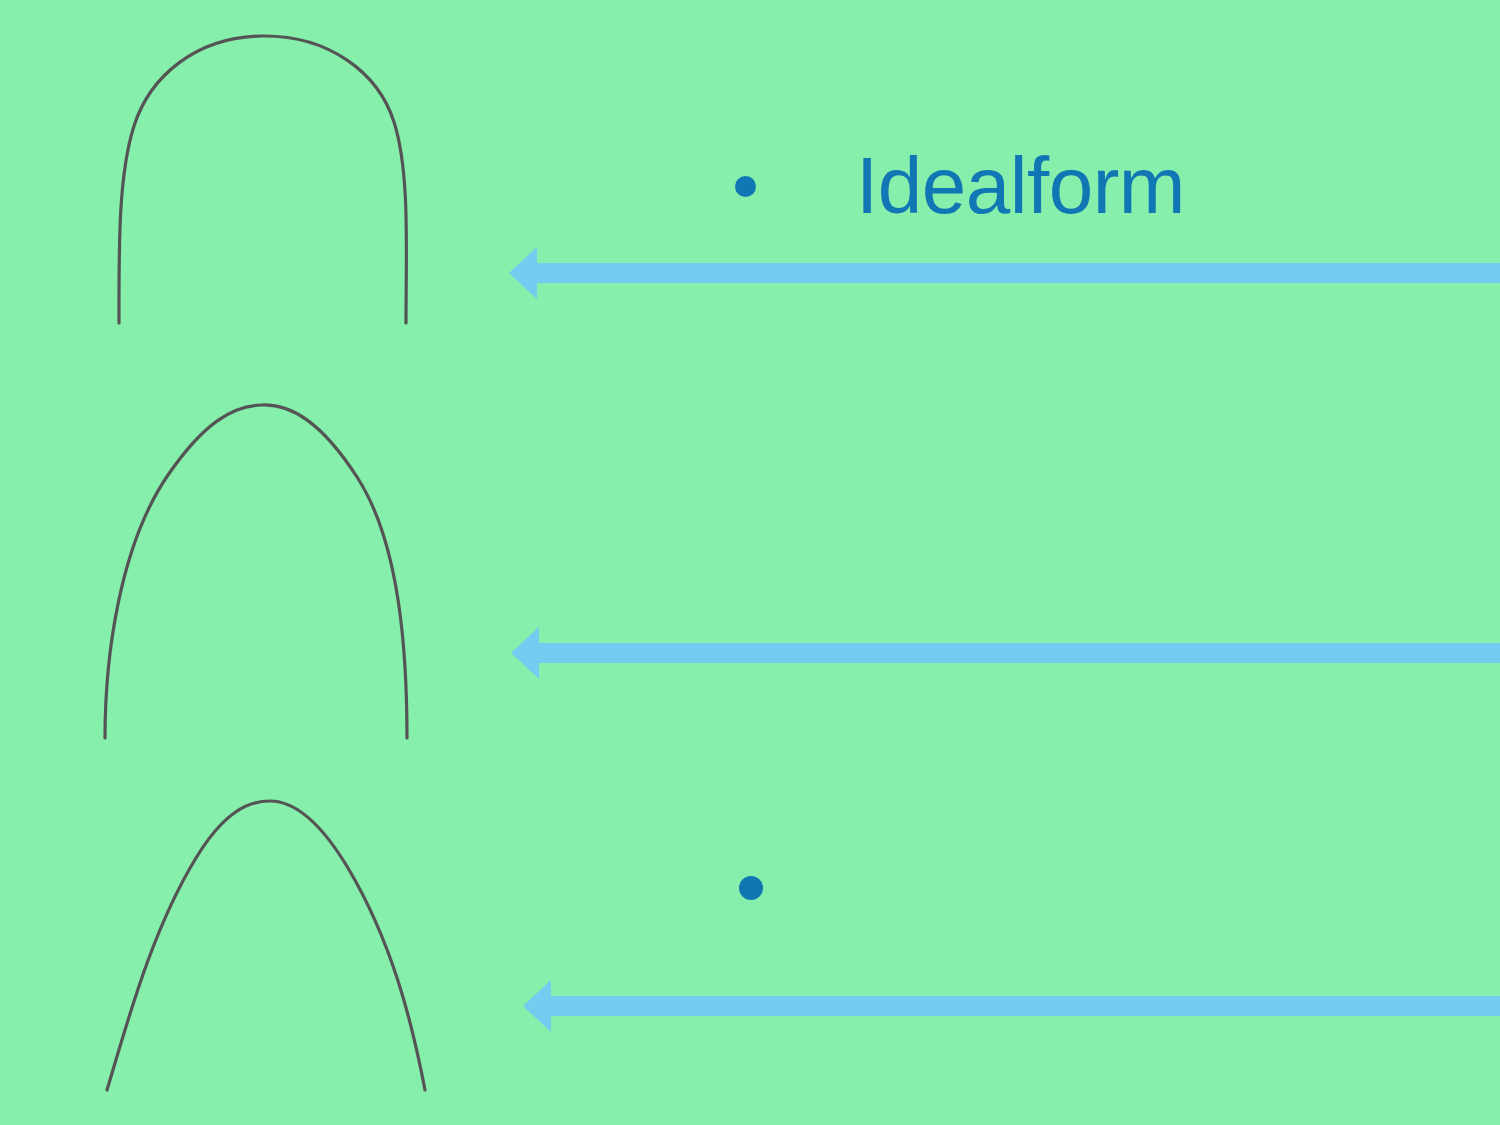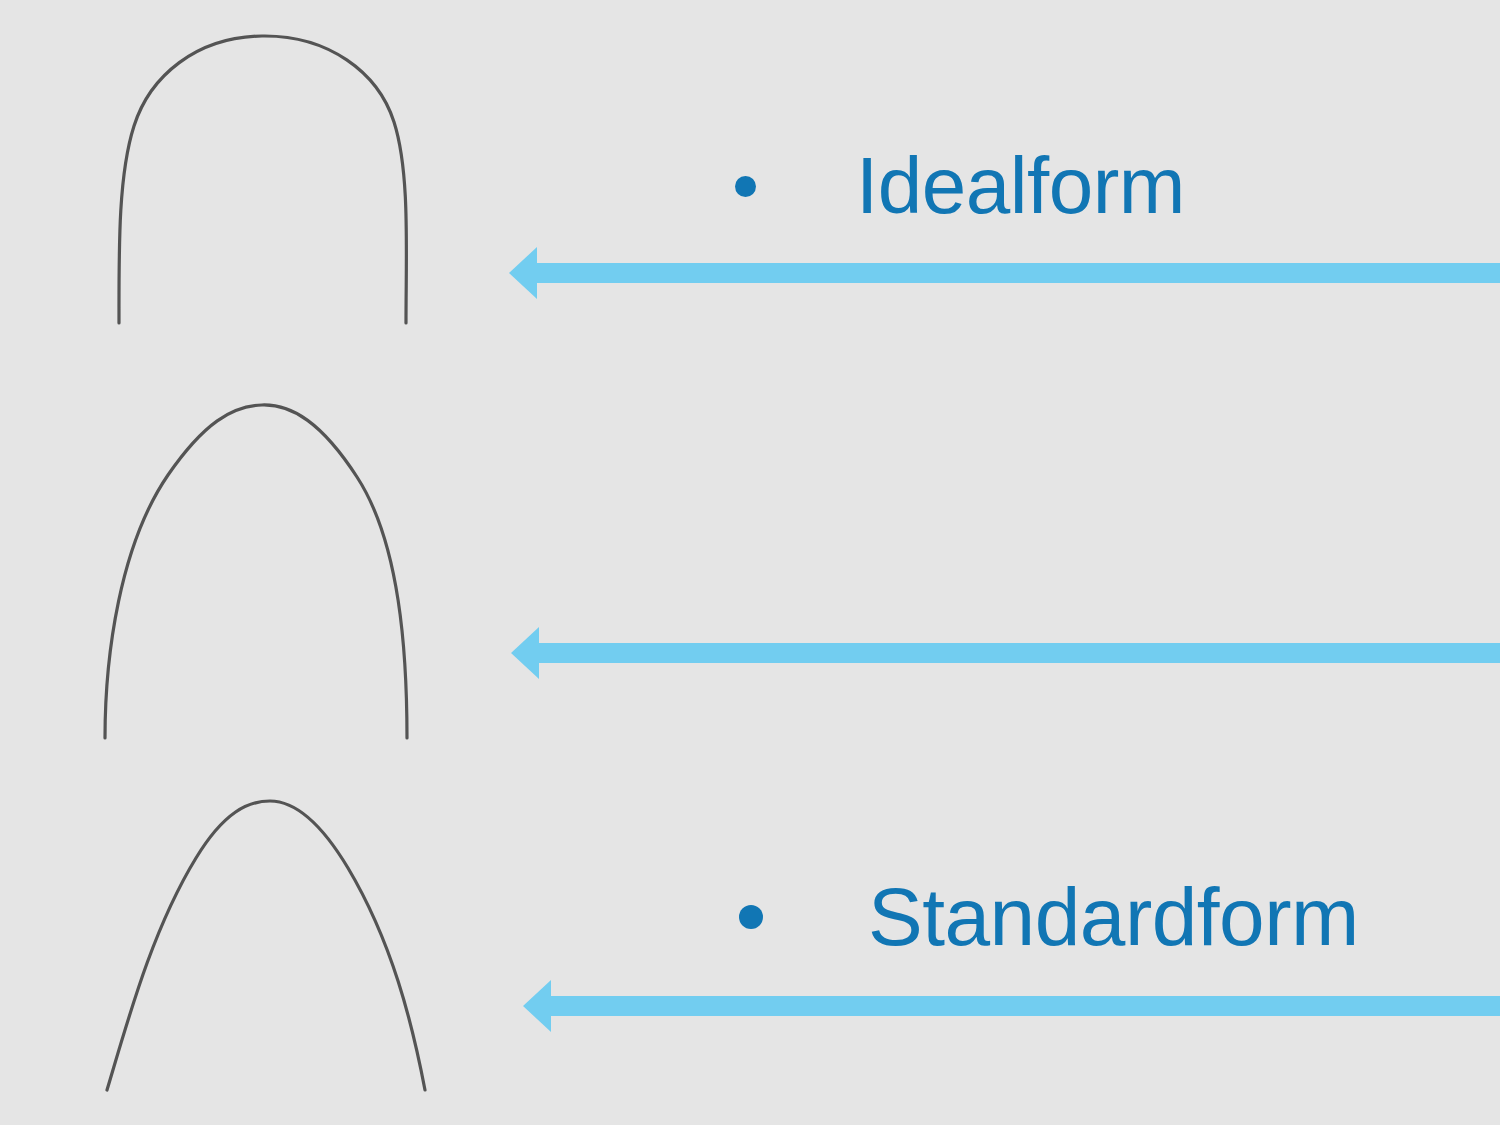--- a/index.html
+++ b/index.html
@@ -8,21 +8,21 @@
     padding: 0;
     background: #ffffff;
   }
   body {
     font-family: "Liberation Sans", sans-serif;
   }
   #slide {
     position: relative;
     width: 1500px;
     height: 1125px;
-    background: #e5e5e5;
+    background: #86efac;
     overflow: hidden;
   }
 
   
   .arch-figure {
     position: absolute;
     left: 0;
     width: 500px;
   }
   #arch-ideal      { top: 0px;   height: 380px; }
@@ -154,16 +154,15 @@
   <div class="bullet-row" id="row-ideal">
     <span class="bullet-dot"></span>
     <span class="bullet-gap"></span>
     <span class="bullet-label">Idealform</span>
   </div>
 
 
   <div class="bullet-row" id="row-standard">
     <span class="bullet-dot"></span>
     <span class="bullet-gap"></span>
-    <span class="bullet-label">Standardform</span>
   </div>
 
 </div>
 
 </body></html>

